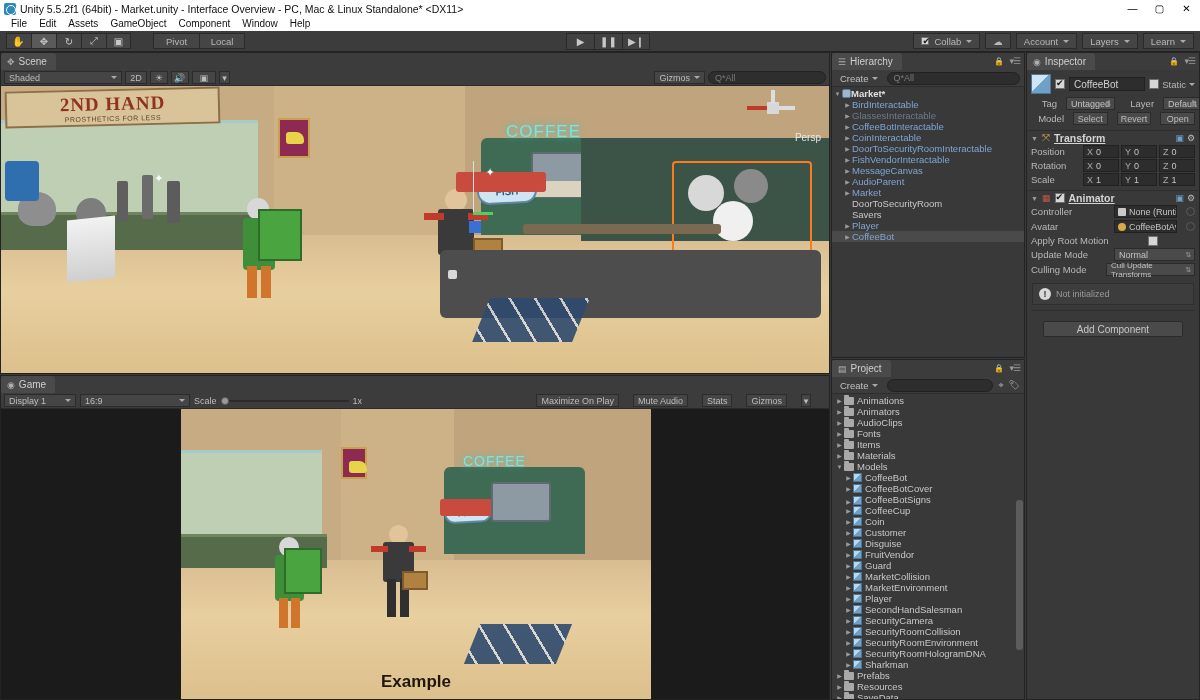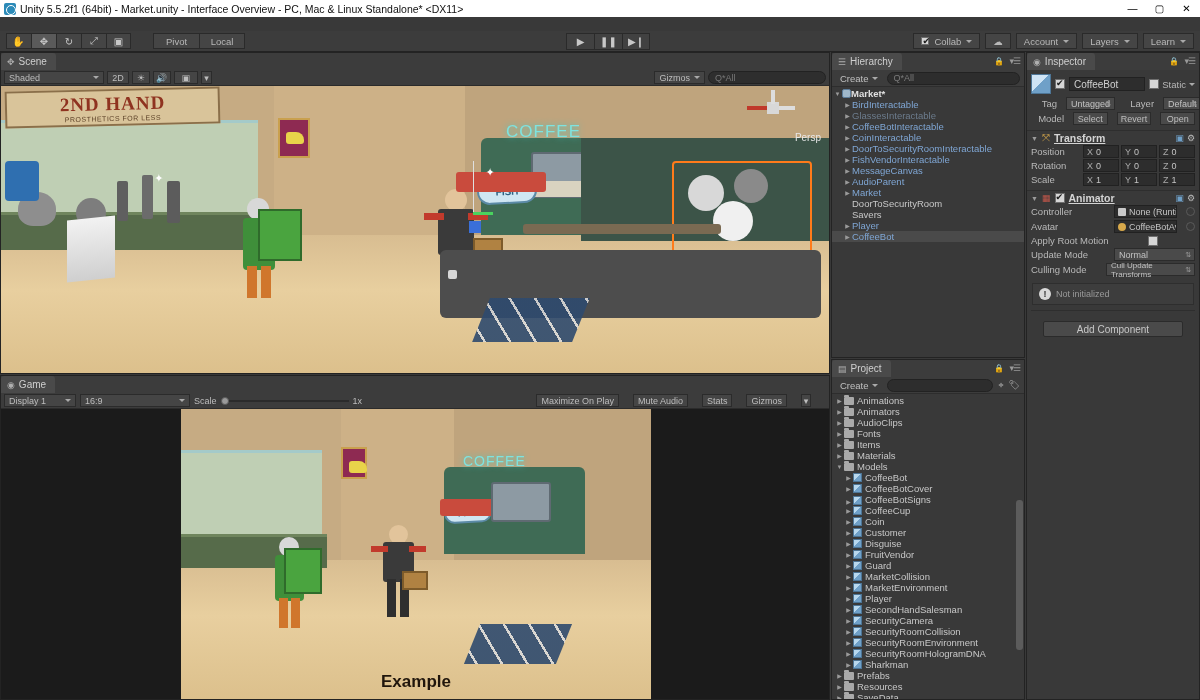--- a/index.html
+++ b/index.html
@@ -220,20 +220,29 @@
   <div class="titlebar">
     <div class="uicon"></div>
     <div class="ttl">Unity 5.5.2f1 (64bit) - Market.unity - Interface Overview - PC, Mac &amp; Linux Standalone* &lt;DX11&gt;</div>
     <div class="winbtns">
       <div class="winbtn">—</div>
       <div class="winbtn">▢</div>
       <div class="winbtn close">✕</div>
     </div>
   </div>
 
+  <div class="menubar">
+    <div class="mi">File</div>
+    <div class="mi">Edit</div>
+    <div class="mi">Assets</div>
+    <div class="mi">GameObject</div>
+    <div class="mi">Component</div>
+    <div class="mi">Window</div>
+    <div class="mi">Help</div>
+  </div>
 
   <div class="toolbar">
     <div class="tgroup tools">
       <div class="tbtn">✋</div>
       <div class="tbtn on">✥</div>
       <div class="tbtn">↻</div>
       <div class="tbtn">⤢</div>
       <div class="tbtn">▣</div>
     </div>
     <div class="tgroup pivotgrp">
@@ -268,21 +277,21 @@
   </div>
 
   <div class="panel" id="sceneview">
     <div class="ptabs">
       <div class="ptab">
         <span class="gl">✥</span>
         <span>Scene</span>
       </div>
     </div>
     <div class="scene-toolbar">
-      <div class="sdrop" style="width:100px;">
+      <div class="sdrop" style="width:118px;">
         <span style="flex:1">Shaded</span>
         <span class="caret"></span>
       </div>
       <div class="sbtn" style="min-width:22px;">2D</div>
       <div class="sbtn">☀</div>
       <div class="sbtn">🔊</div>
       <div class="sbtn" style="min-width:24px;">▣</div>
       <div class="sbtn" style="min-width:11px;">▾</div>
       <div class="scene-right">
         <div class="sdrop">

